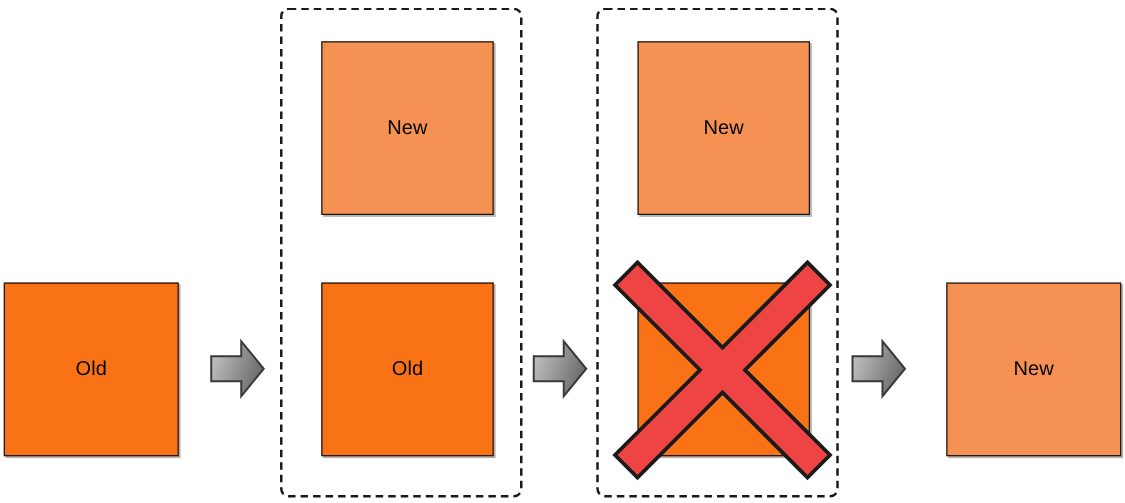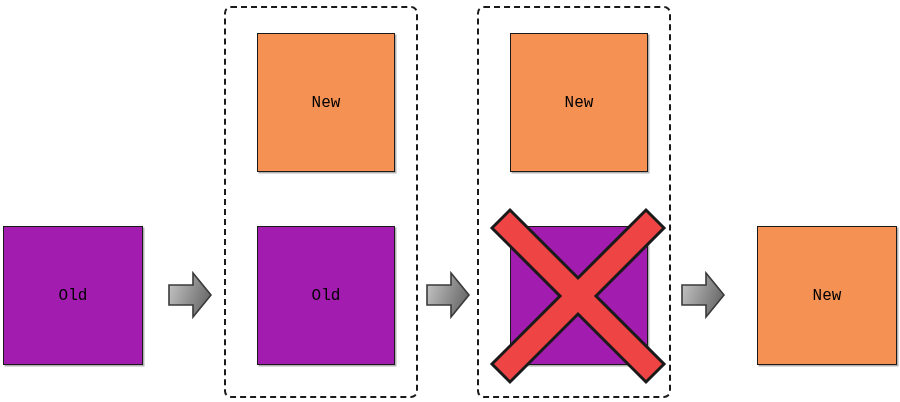--- a/index.html
+++ b/index.html
@@ -32,27 +32,27 @@
   .entity {
     position: absolute;
     box-sizing: border-box;
     border: 1.6px solid #1a1a1a;
     display: flex;
     align-items: center;
     justify-content: center;
     box-shadow: 1.5px 1.5px 0 rgba(0,0,0,0.30);
   }
   .entity.old {
-    background: #a21caf;
+    background: #f97316;
   }
   .entity.new {
     background: #f49153;
   }
   .entity-label {
-    font-family: Liberation Mono, monospace;
+    font-family: Liberation Sans, sans-serif;
     font-size: 16px;
     line-height: 1;
     color: #000000;
     letter-spacing: 0.1px;
     user-select: none;
   }
 
   
   .arrow {
     position: absolute;

